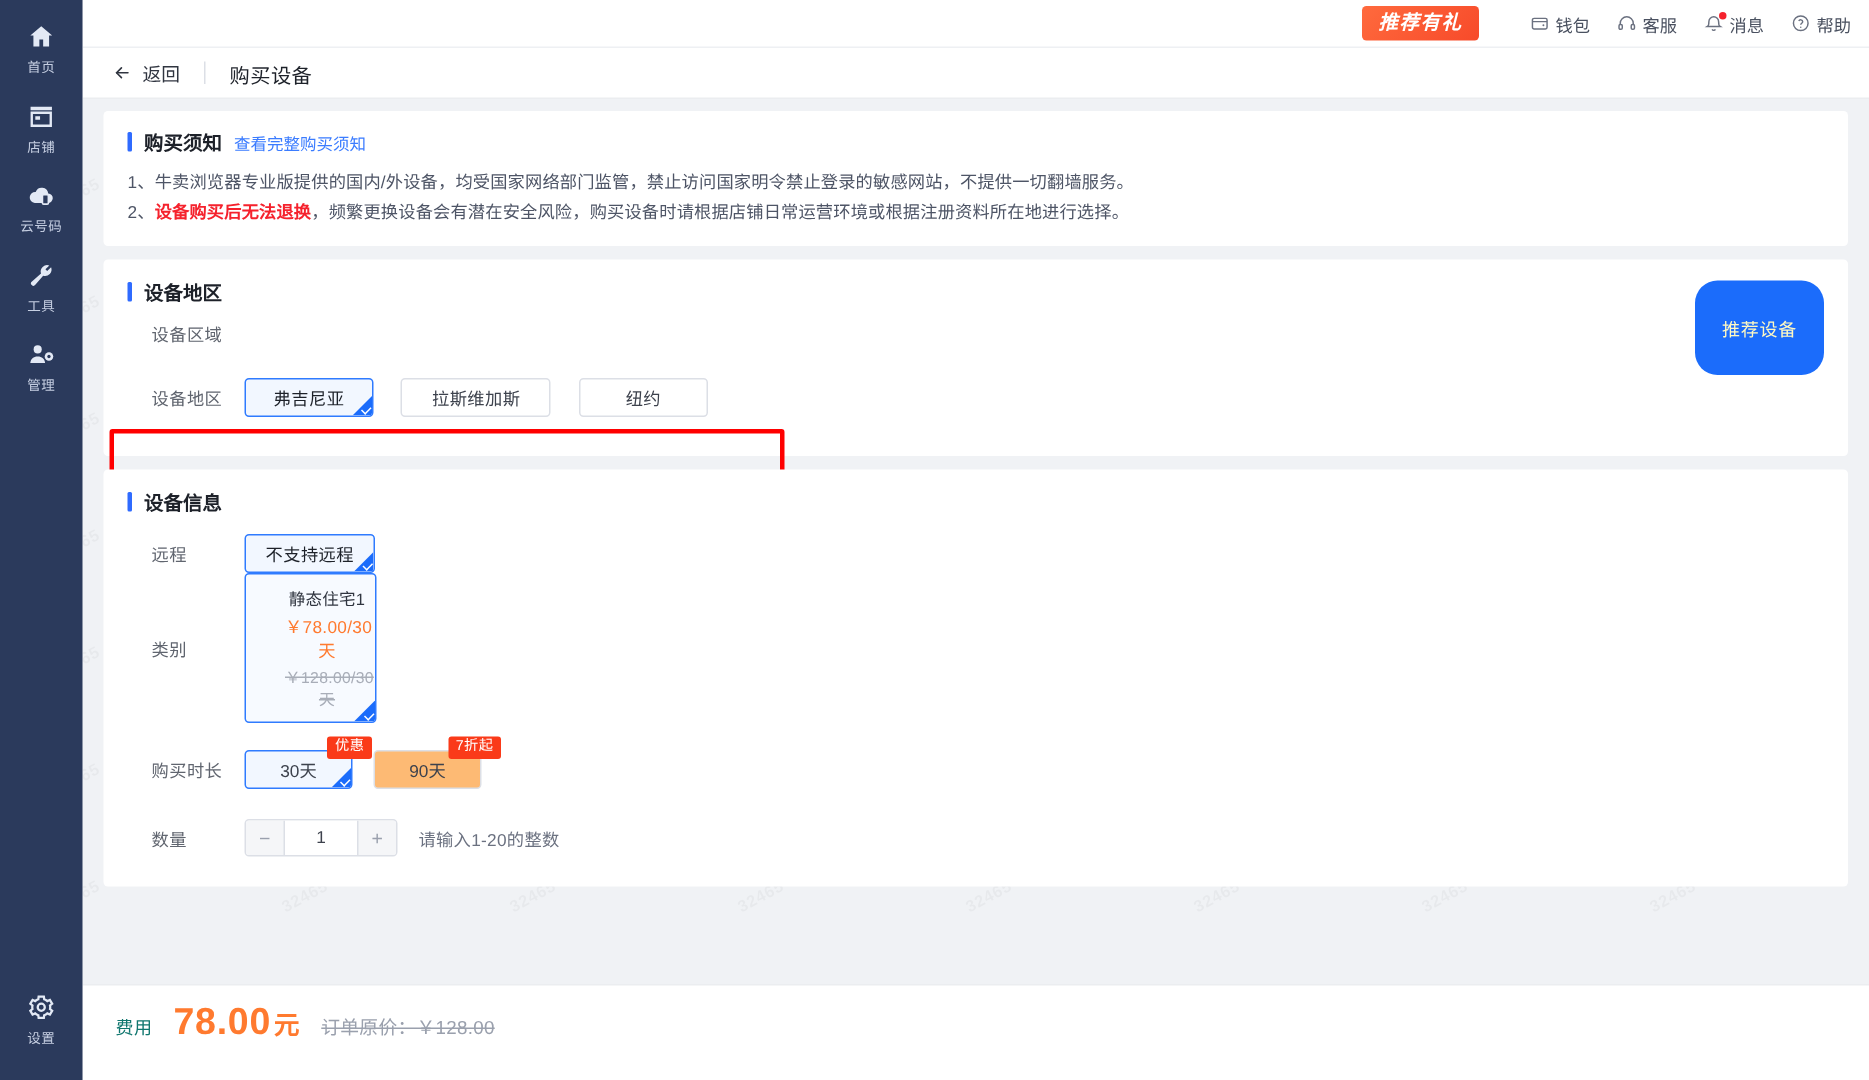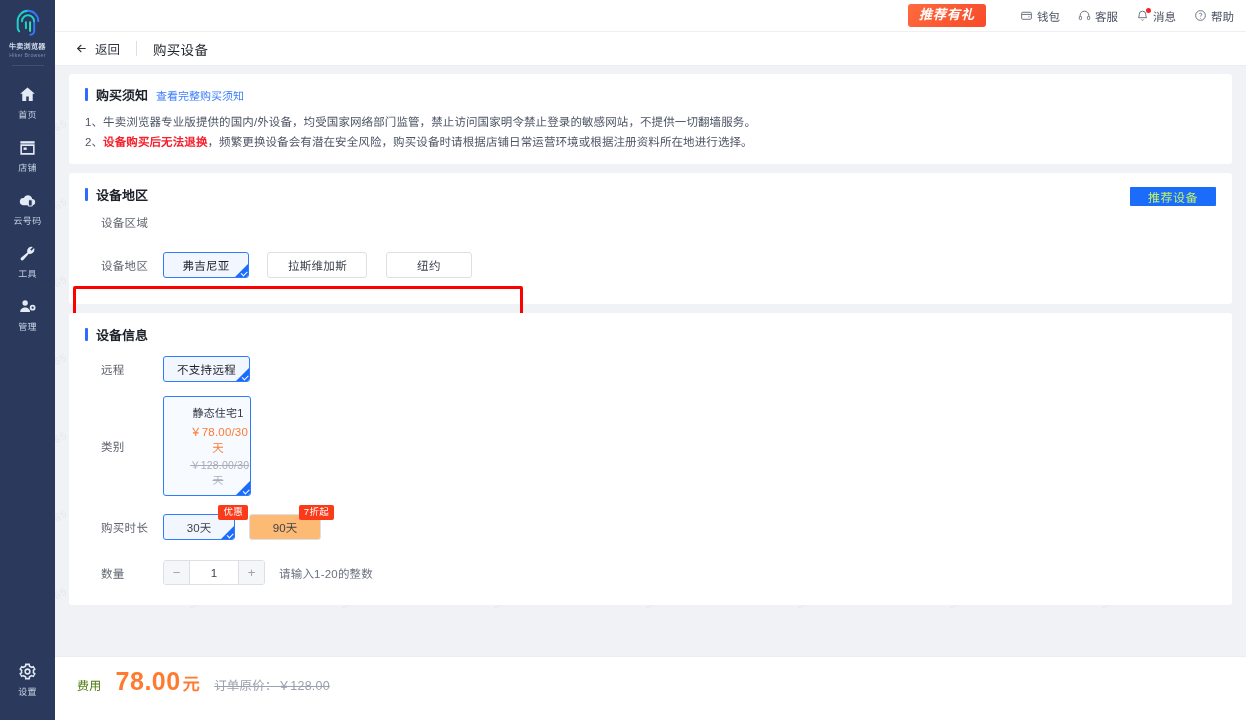--- a/index.html
+++ b/index.html
@@ -87,21 +87,21 @@
   
   .notice { padding: 11px 16px 12px; }
   .notice .sect-title { margin-bottom: 8px; }
   .n-line { font-size: 11.5px; color: #4e5566; line-height: 20px; letter-spacing: .1px; }
   .n-red  { color: #f5222d; font-weight: bold; }
 
   
   .region { padding: 12px 16px 20px; position: relative; }
   .region .sect-title { margin-bottom: 10px; }
   .rec-btn { position: absolute; top: 14px; right: 16px; background: #1b6cfb;
-             color: #bef264; font-size: 12px; padding: 1px 18px; border-radius: 1px;
+             color: #fef9c3; font-size: 12px; padding: 23px 18px; border-radius: 15px;
              cursor: pointer; border: none; letter-spacing: .5px; }
 
   .frow { display: flex; align-items: center; margin-bottom: 12px; }
   .flab { width: 78px; flex: 0 0 78px; font-size: 11.5px; color: #60656f;
           padding-left: 16px; letter-spacing: .3px; }
 
   .opt { min-width: 72px; height: 26px; padding: 0 13px; border: 1px solid #dcdfe6;
          border-radius: 3px; background: #fff; font-size: 11.5px; color: #3d424d;
          display: inline-flex; align-items: center; justify-content: center;
          margin-right: 14px; cursor: pointer; position: relative;
@@ -119,21 +119,21 @@
     transform: rotate(-45deg); z-index: 2;
   }
 
   
   .hl-box { position: absolute; border: 3px solid #ff0000; border-radius: 2px;
             pointer-events: none; z-index: 3; }
 
   
   .info { padding: 12px 16px 16px; }
   .info .sect-title { margin-bottom: 12px; }
-  .irow { display: flex; align-items: center; margin-bottom: 14px; }
+  .irow { display: flex; align-items: center; }
   .irow .flab { width: 78px; flex: 0 0 78px; }
 
   .card-opt { width: 88px; padding: 7px 4px 8px; border: 1px solid #dcdfe6;
               border-radius: 3px; background: #fff; text-align: center;
               cursor: pointer; position: relative; margin-right: 14px; }
   .card-opt.sel { border-color: #2f7bff; background: #f7faff; padding-left: 26px; }
   .card-opt.sel::after {
     content: ""; position: absolute; right: 0; bottom: 0;
     border-style: solid; border-width: 0 0 14px 14px;
     border-color: transparent transparent #1b6cfb transparent;
@@ -181,54 +181,41 @@
   .st-btn.plus  { border-left: 1px solid #dcdfe6; }
   .st-val { width: 48px; text-align: center; font-size: 11.5px; color: #3d424d;
             border: none; outline: none; background: #fff; height: 100%;
             font-family: inherit; }
   .hint { font-size: 11.5px; color: #6b7180; letter-spacing: .2px; }
 
   
   .footer { flex: 0 0 64px; background: #fff; border-top: 1px solid #ebedf0;
             padding: 10px 0 0 22px; position: relative; z-index: 2; }
   .f-row1 { display: flex; align-items: baseline; gap: 14px; }
-  .f-lab { font-size: 12px; color: #4d7c0f; letter-spacing: .3px; }
+  .f-lab { font-size: 12px; color: #0f766e; letter-spacing: .3px; }
   .f-price { font-size: 25px; font-weight: bold; color: #ff7a2f; letter-spacing: .5px; }
   .f-price .unit { font-size: 17px; margin-left: 2px; }
   .f-orig { font-size: 12.5px; color: #9aa0ad; text-decoration: line-through;
             letter-spacing: .2px; }
   .f-row2 { display: flex; align-items: center; gap: 6px; margin-top: 7px;
             margin-left: 52px; }
   .cbox { width: 12px; height: 12px; background: #1b6cfb; border-radius: 2px;
           position: relative; cursor: pointer; flex: 0 0 12px; }
   .cbox::after { content: ""; position: absolute; left: 3px; top: 2.5px;
                  width: 4px; height: 6.5px; border: solid #fff;
                  border-width: 0 1.6px 1.6px 0; transform: rotate(42deg); }
   .agree { font-size: 10.5px; color: #6b7180; letter-spacing: .2px; }
   .agree-link { font-size: 10.5px; color: #3b7cff; cursor: pointer; }
 </style>
 </head>
 <body>
 
 <div id="app">
 
   <aside class="sidebar">
-    <div class="logo-wrap">
-      <svg class="logo-mark" viewBox="0 0 32 32">
-        <path d="M16 3c-6 0-11 5-11 11v7c0 1.5.6 2.8 1.6 3.8" fill="none" stroke="#1fd1c8" stroke-width="2.1" stroke-linecap="round"></path>
-        <path d="M27 14c0-6-5-11-11-11" fill="none" stroke="#2f7bff" stroke-width="2.1" stroke-linecap="round"></path>
-        <path d="M22.6 15v9.5c0 2.2-1.8 4-4 4" fill="none" stroke="#2f7bff" stroke-width="2.1" stroke-linecap="round"></path>
-        <path d="M9.6 14.2a6.4 6.4 0 0 1 12.8 0" fill="none" stroke="#1fd1c8" stroke-width="2.1" stroke-linecap="round"></path>
-        <path d="M18.2 15.2v9.2" fill="none" stroke="#37e0b0" stroke-width="2.1" stroke-linecap="round"></path>
-        <path d="M13.8 15.2v6.5" fill="none" stroke="#1fd1c8" stroke-width="2.1" stroke-linecap="round"></path>
-      </svg>
-      <div class="logo-name">牛卖浏览器</div>
-      <div class="logo-sub">Hiker Browser</div>
-      <div class="logo-div"></div>
-    </div>
 
     <nav class="nav">
       <div class="nav-item">
         <svg class="nav-ico" viewBox="0 0 24 24" fill="#e3e9f5">
           <path d="M12 3.2 2.8 11h2.6v9.2h5V14.4h3.2v5.8h5V11h2.6z"></path>
         </svg>
         <span class="nav-lab">首页</span>
       </div>
       <div class="nav-item">
         <svg class="nav-ico" viewBox="0 0 24 24" fill="#e3e9f5">

